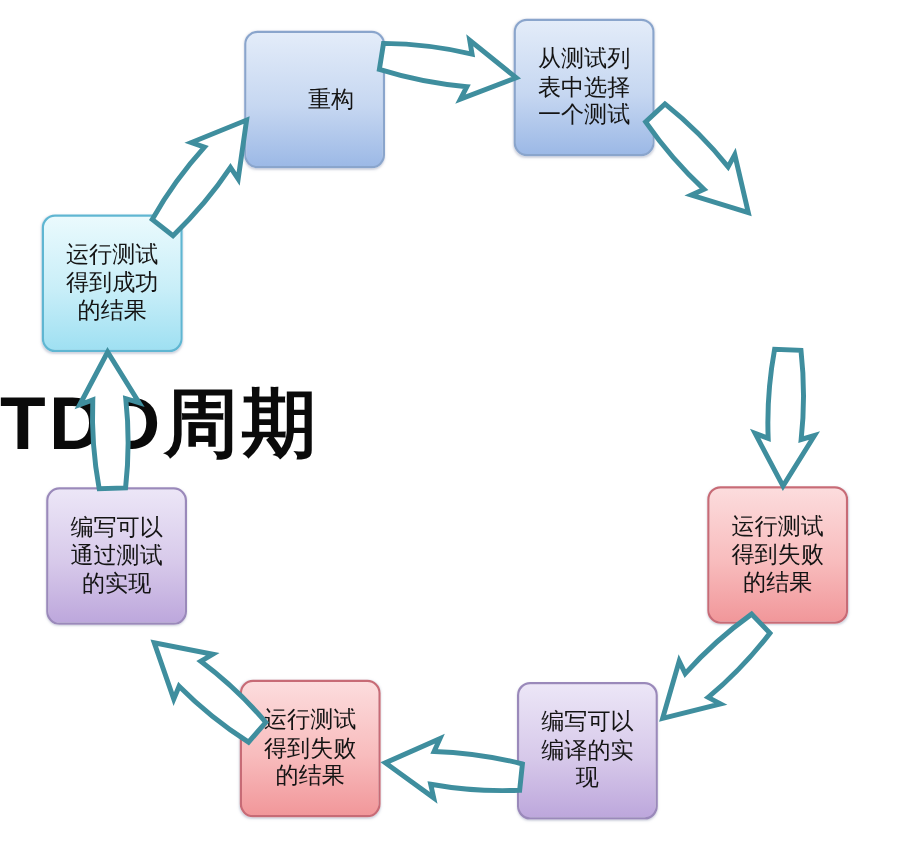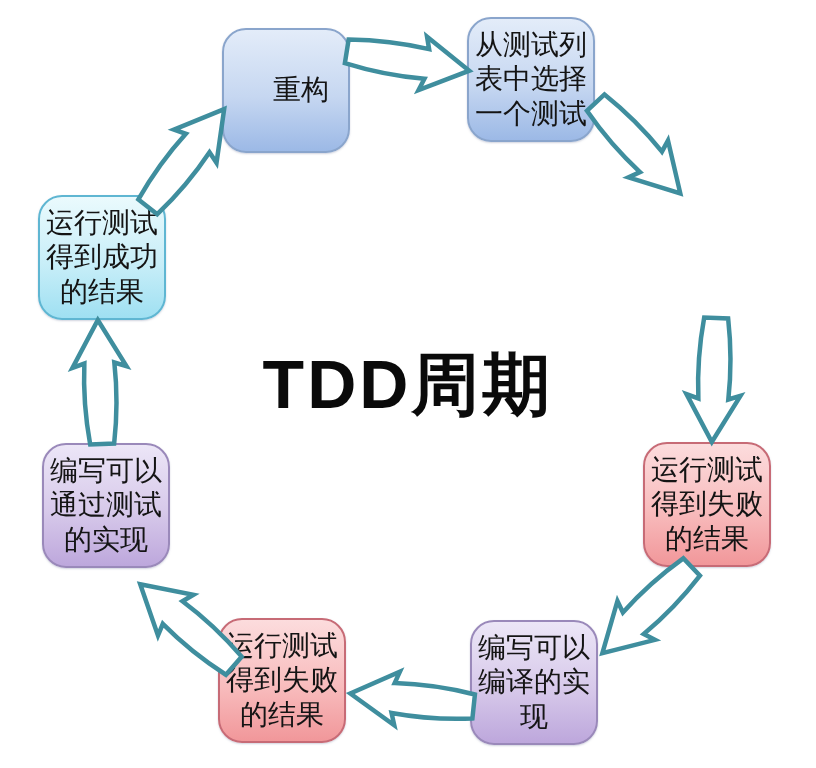--- a/index.html
+++ b/index.html
@@ -6,25 +6,25 @@
   .canvas{
     position:relative;
     width:816px;height:768px;
     background:#ffffff;
     overflow:hidden;
     font-family:"Liberation Sans","DejaVu Sans",sans-serif;
   }
   .node{
     position:absolute;
     width:128px;height:125px;
-    border-radius:24px;
+    border-radius:12px;
     display:flex;align-items:center;justify-content:center;
     text-align:center;
     white-space:pre-line;
-    font-size:28px;line-height:1.22;
+    font-size:21px;line-height:1.22;
     font-family:"Liberation Serif","DejaVu Serif",serif;
     color:#141414;
     box-sizing:border-box;
     padding:4px 2px;
     box-shadow:0 1px 2px rgba(120,130,160,0.35);
   }
   .node.blue{
     background:linear-gradient(to bottom,#e3ecf9 0%,#c6d7f1 55%,#9cb9e6 100%);
     border:2px solid #8aa5cc;
   }
@@ -36,21 +36,20 @@
     background:linear-gradient(to bottom,#fcdcdd 0%,#f8bcbd 55%,#f1979a 100%);
     border:2px solid #c76b76;
   }
   .node.cyan{
     background:linear-gradient(to bottom,#eafafd 0%,#c8eef8 55%,#9fe0f2 100%);
     border:2px solid #5fb6d2;
   }
   .title{
     position:absolute;
     left:0;top:340px;width:816px;
-    text-align:center;
     font-size:68px;
     font-weight:bold;
     letter-spacing:3px;
     color:#0a0a0a;
     font-family:"Liberation Sans","DejaVu Sans",sans-serif;
   }
   .arrow{
     position:absolute;
     width:130px;height:60px;
     overflow:visible;

